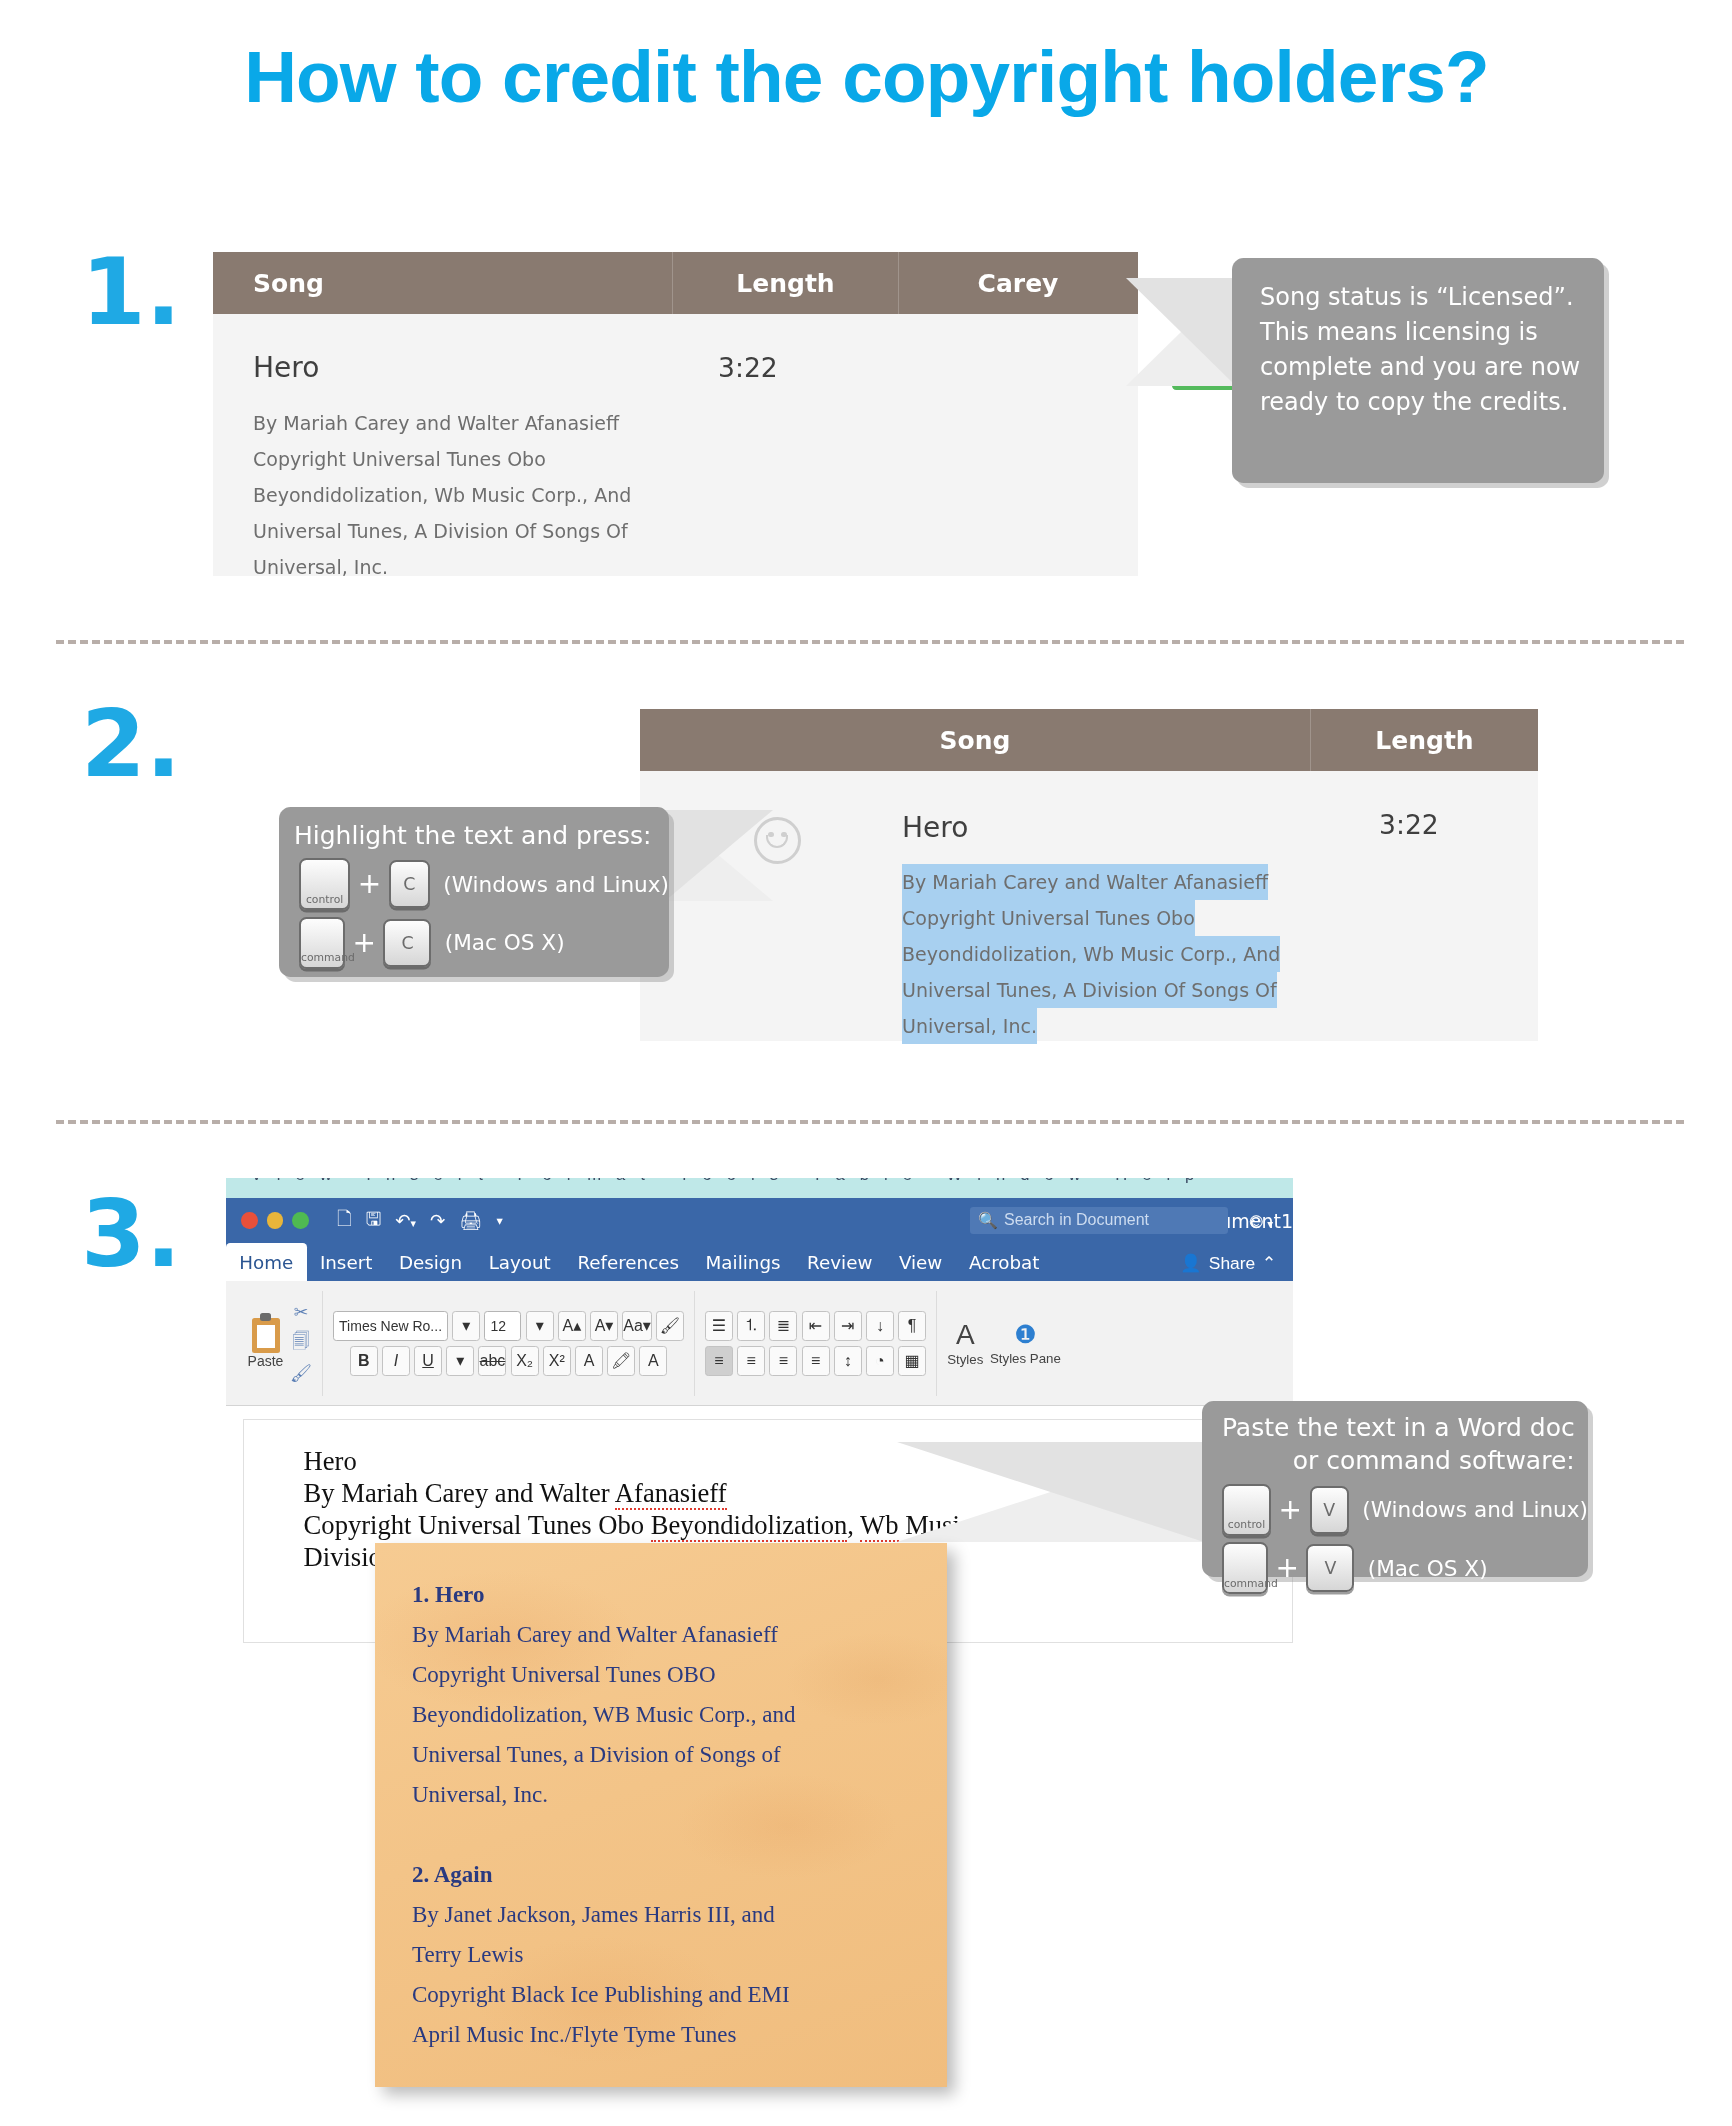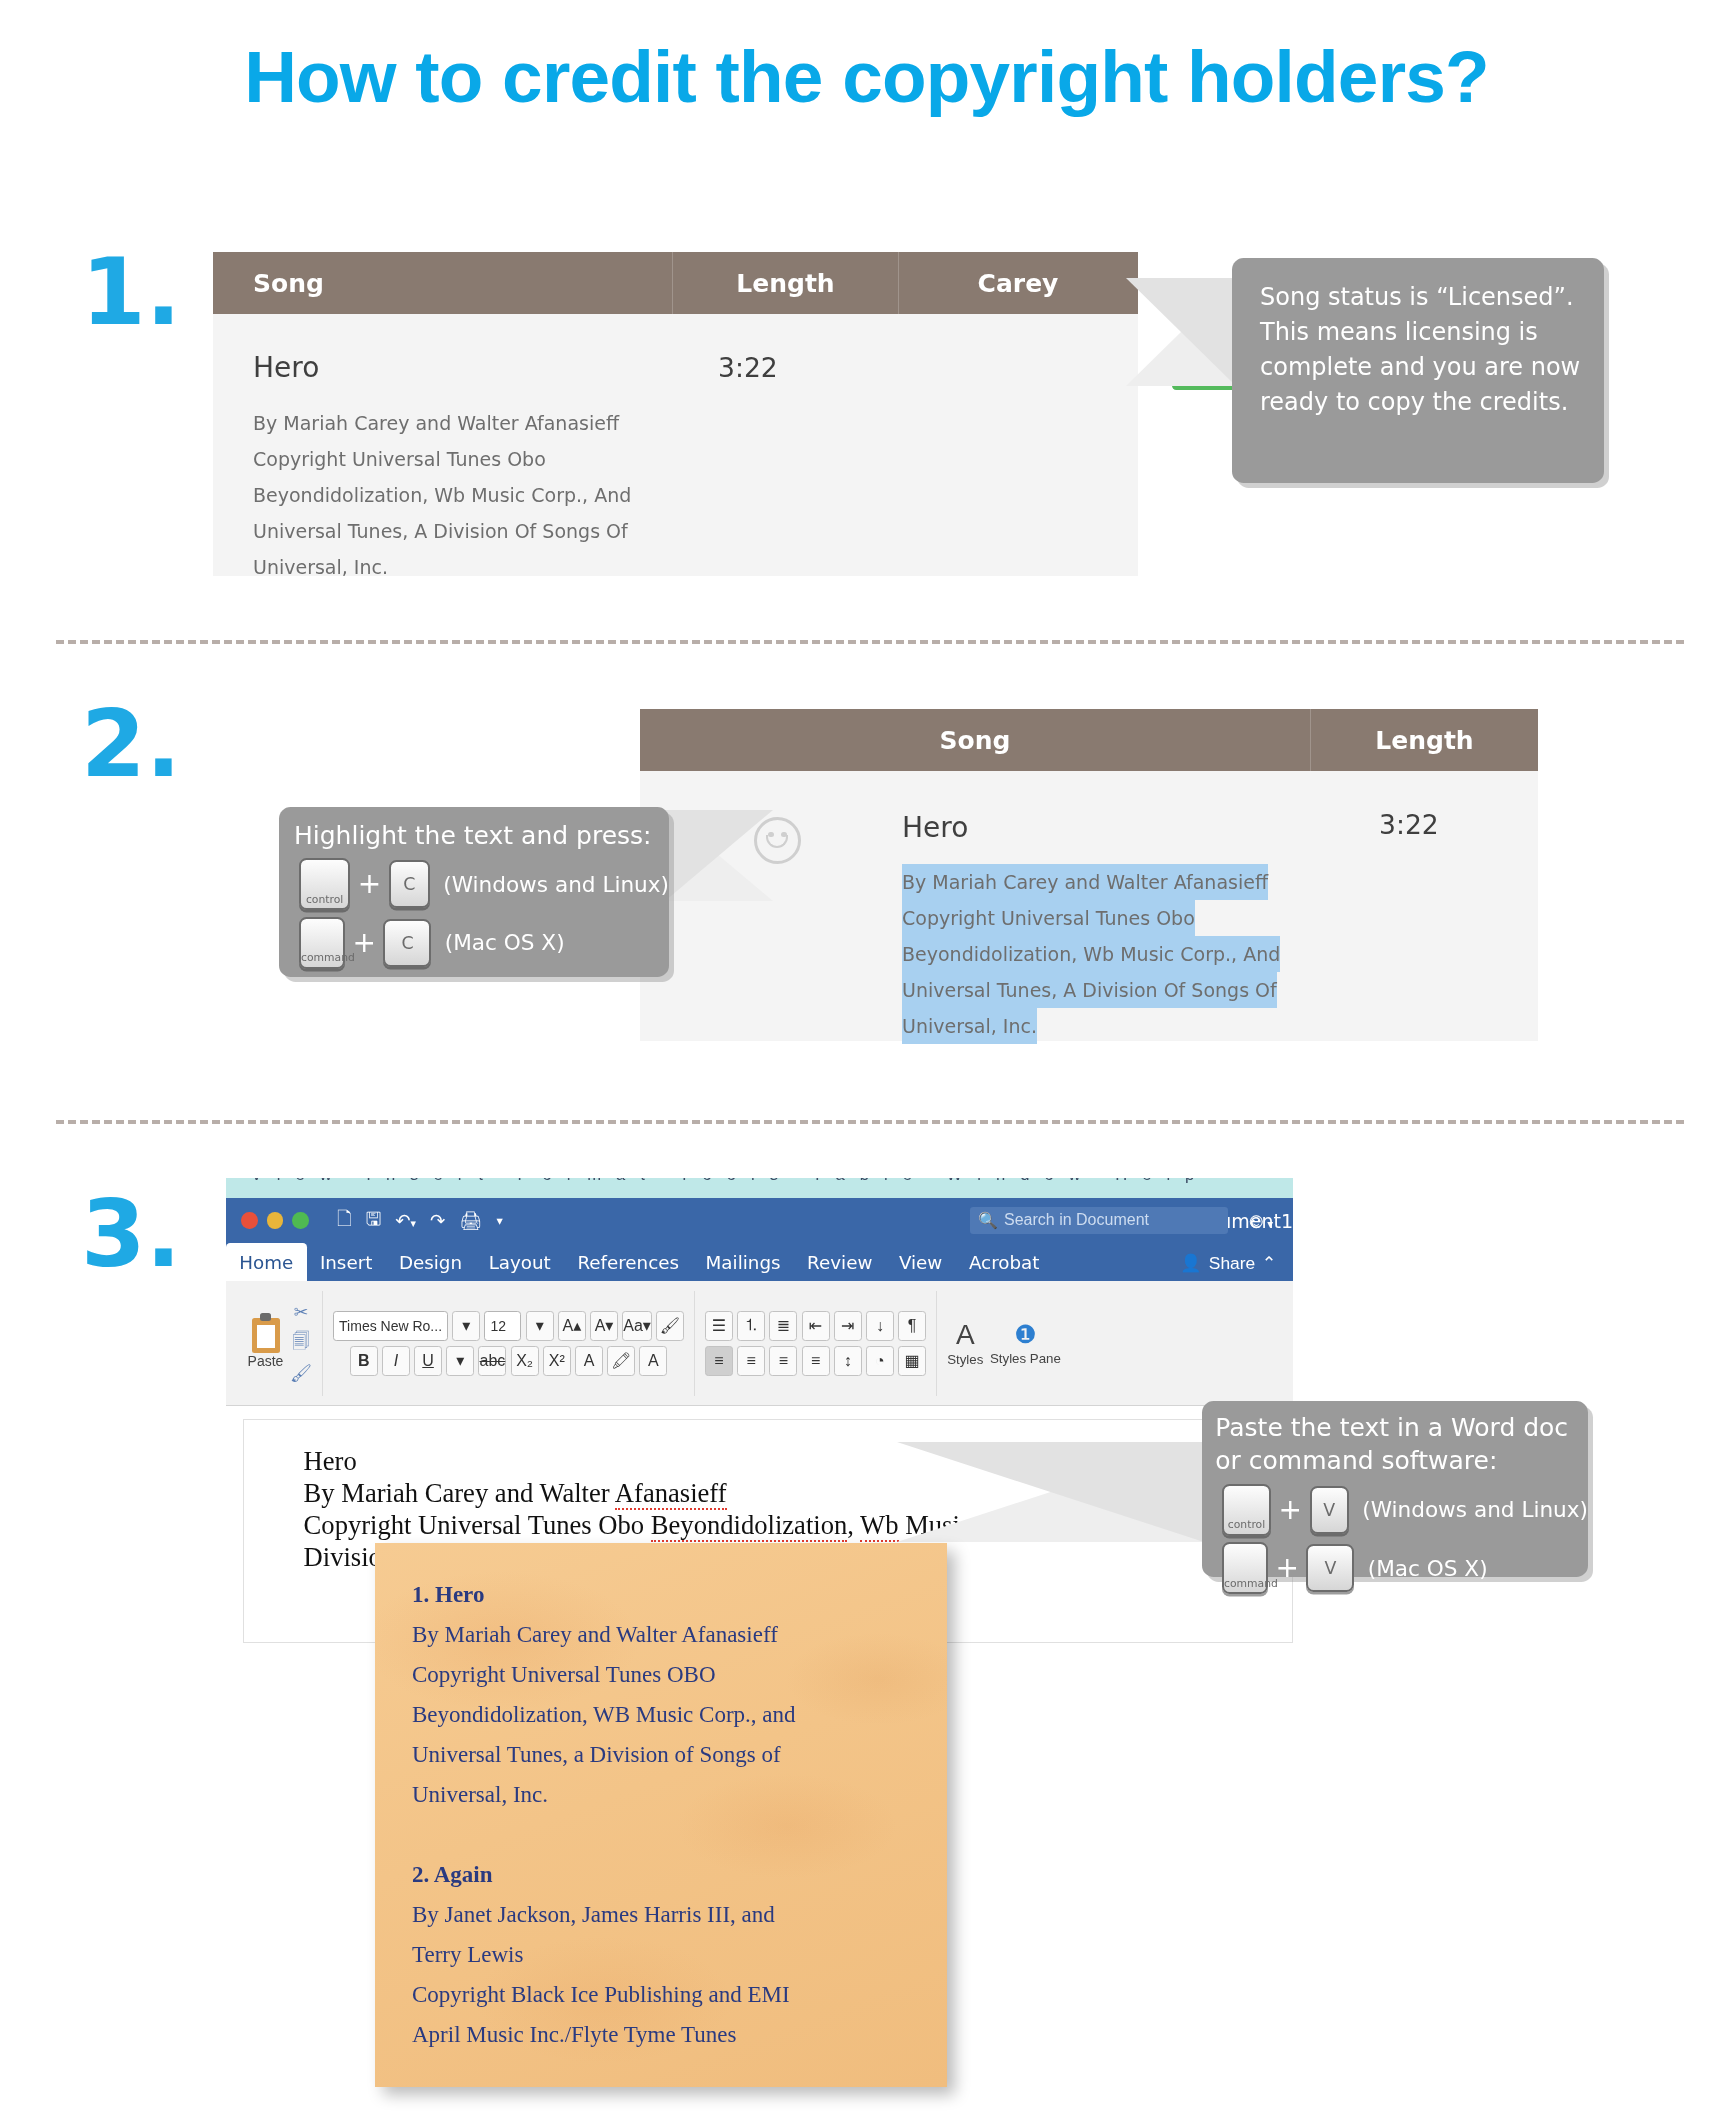--- a/index.html
+++ b/index.html
@@ -171,21 +171,21 @@
   }
   #callout-step3-tail2 {
     position:absolute; left:897px; top: 1442px;
     width:0;height:0;
     border-top: 100px solid transparent;
     border-bottom: 0 solid transparent;
     border-right: 307px solid #eeeeee;
   }
 
   .callout-head {
-    font-size: 25px; line-height: 33px; text-align:left; padding: 0 13.3px;
+    font-size: 25px; line-height: 33px; text-align:right; padding: 0 13.3px;
   }
   #callout-step2 .callout-head { text-align:left; padding-left:15px; }
 
   .kbd-rows { margin-top: 6.6px; }
   .kbd-row { display:flex; align-items:center; padding-left: 20px; margin-bottom: 6.6px; }
   .key {
     position: relative;
     background: linear-gradient(#fdfdfd, #d6d6d6);
     border: 2.5px solid #6c6c6c;
     border-radius: 7.5px;

